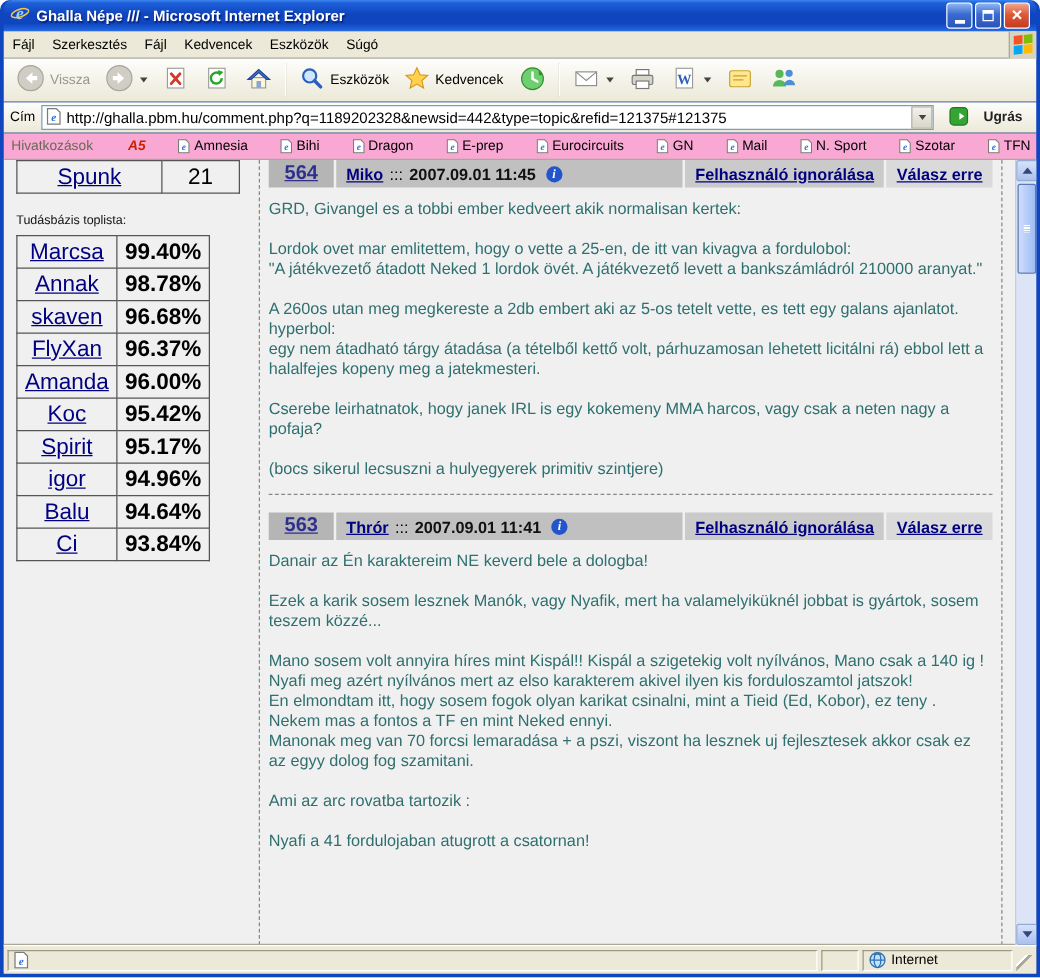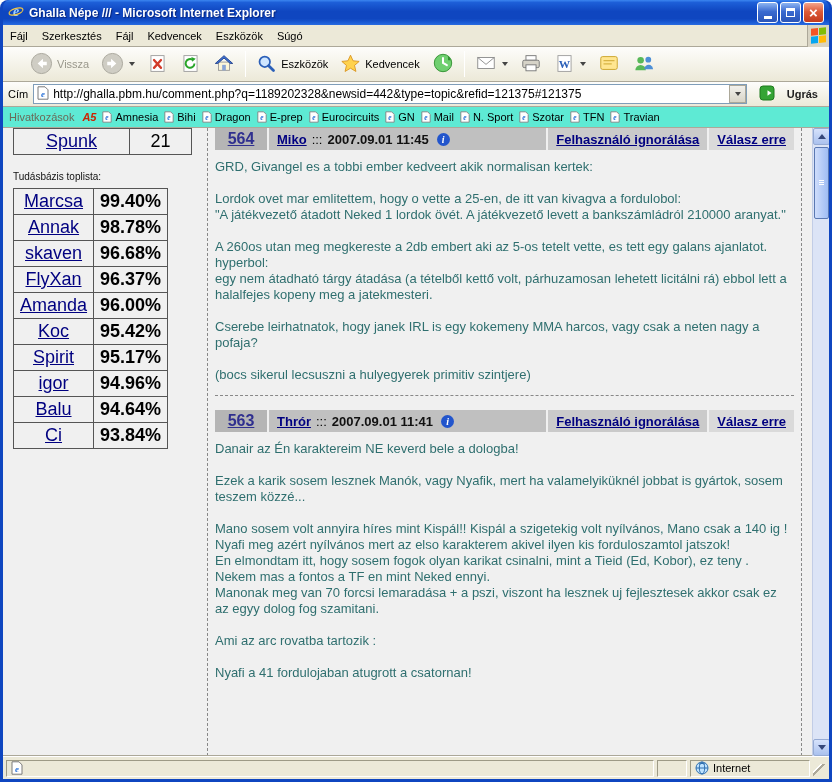--- a/index.html
+++ b/index.html
@@ -15,35 +15,35 @@
   .g-min{width:8px;height:3px;background:#fff;margin-top:10px}
   .g-max{width:9px;height:9px;border:1px solid #fff;border-top-width:3px}
   .g-close{color:#fff;font-size:15px;font-weight:bold;line-height:1}
   
   .menubar{height:22px;background:#ece9d8;border-bottom:1px solid #aca899;display:flex;align-items:center;font-size:11px}
   .menu-item{padding:3px 7px;cursor:default}
   .winlogo{margin-left:auto;width:22px;height:22px;background:#d8d4c4;border-left:1px solid #aca899;display:flex;align-items:center;justify-content:center}
   .flag{display:grid;grid-template-columns:7px 7px;grid-template-rows:7px 7px;gap:1px;transform:skewY(-6deg)}
   .flag i{display:block}
   
-  .toolbar{height:35px;background:linear-gradient(180deg,#fdfdfb,#ece9d8);border-bottom:1px solid #aca899;display:flex;align-items:center;padding:0 21px;font-size:11px}
+  .toolbar{height:35px;background:linear-gradient(180deg,#fdfdfb,#ece9d8);border-bottom:1px solid #aca899;display:flex;align-items:center;padding:0 4px;font-size:11px}
   .tbtn{display:flex;align-items:center;gap:4px;padding:2px 5px;border:1px solid transparent;border-radius:2px;height:30px;cursor:default}
   .tbtn .lbl{white-space:nowrap}
   .tbtn.disabled .lbl{color:#9a988c}
   .tsep{width:1px;height:26px;background:#aca899;border-right:1px solid #fff;margin:0 4px}
   .dd{width:0;height:0;border-left:3px solid transparent;border-right:3px solid transparent;border-top:4px solid #444;margin-left:1px}
   
   .addressbar{height:25px;background:linear-gradient(180deg,#fdfdfb,#ece9d8);border-bottom:1px solid #aca899;display:flex;align-items:center;padding:0 5px;font-size:11px}
   .addr-label{margin-right:5px}
   .addr-input{flex:1;height:20px;background:#fff;border:1px solid #7f9db9;display:flex;align-items:center;padding-left:3px;font-size:12px;overflow:hidden}
   .addr-url{flex:1;white-space:nowrap;overflow:hidden;margin-left:4px}
   .addr-drop{width:17px;height:18px;background:linear-gradient(180deg,#f2f1ec,#d9d5c8);border:1px solid #aca899;display:flex;align-items:center;justify-content:center;margin-left:2px}
   .go-btn{display:flex;align-items:center;gap:12px;margin-left:6px;padding:2px 6px;cursor:default;font-weight:bold;color:#222}
   
-  .linksbar{height:21px;background:#5eead4;border-bottom:1px solid #aca899;display:flex;align-items:center;padding:0 6px;font-size:11px;gap:6px;overflow:hidden}
+  .linksbar{height:21px;background:#f9a8d4;border-bottom:1px solid #aca899;display:flex;align-items:center;padding:0 6px;font-size:11px;gap:26px;overflow:hidden}
   .links-label{color:#6b6958;margin-right:2px}
   .link-item{display:flex;align-items:center;gap:3px;white-space:nowrap;cursor:default}
   .link-item.brand{color:#cc2200;font-weight:bold;font-style:italic}
   
   .content{flex:1;display:flex;background:#f0f0f0;overflow:hidden}
   .page{flex:1;display:flex;overflow:hidden}
   .sidebar{width:196px;flex:none;padding:0 0 0 10px}
   .sb-table{border-collapse:collapse;font-size:18px}
   .sb-table td,.sb-table th{border:1px solid #555;padding:2px 6px;text-align:center;height:20px}
   .sb-table th{font-weight:bold;background:#e2e2e2}

